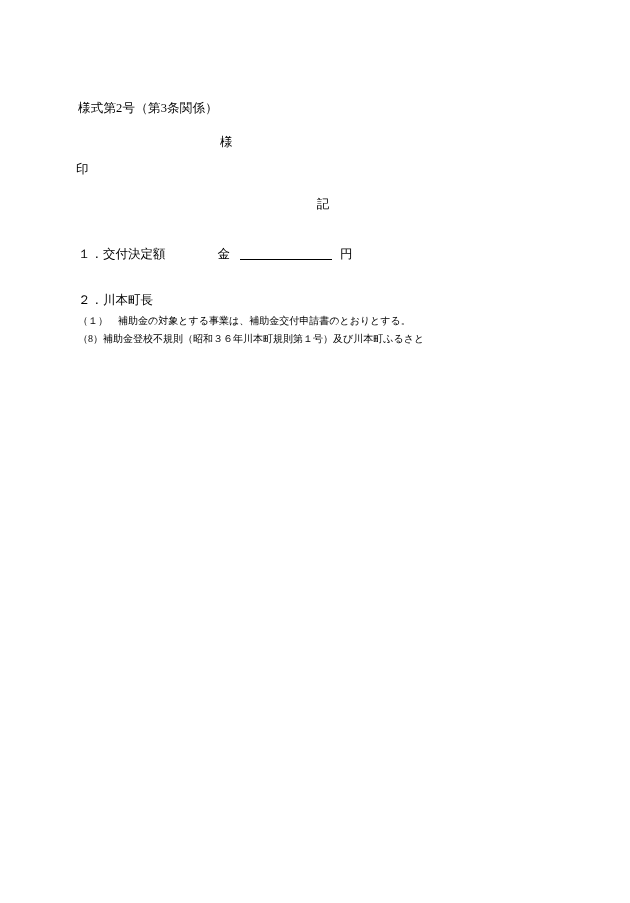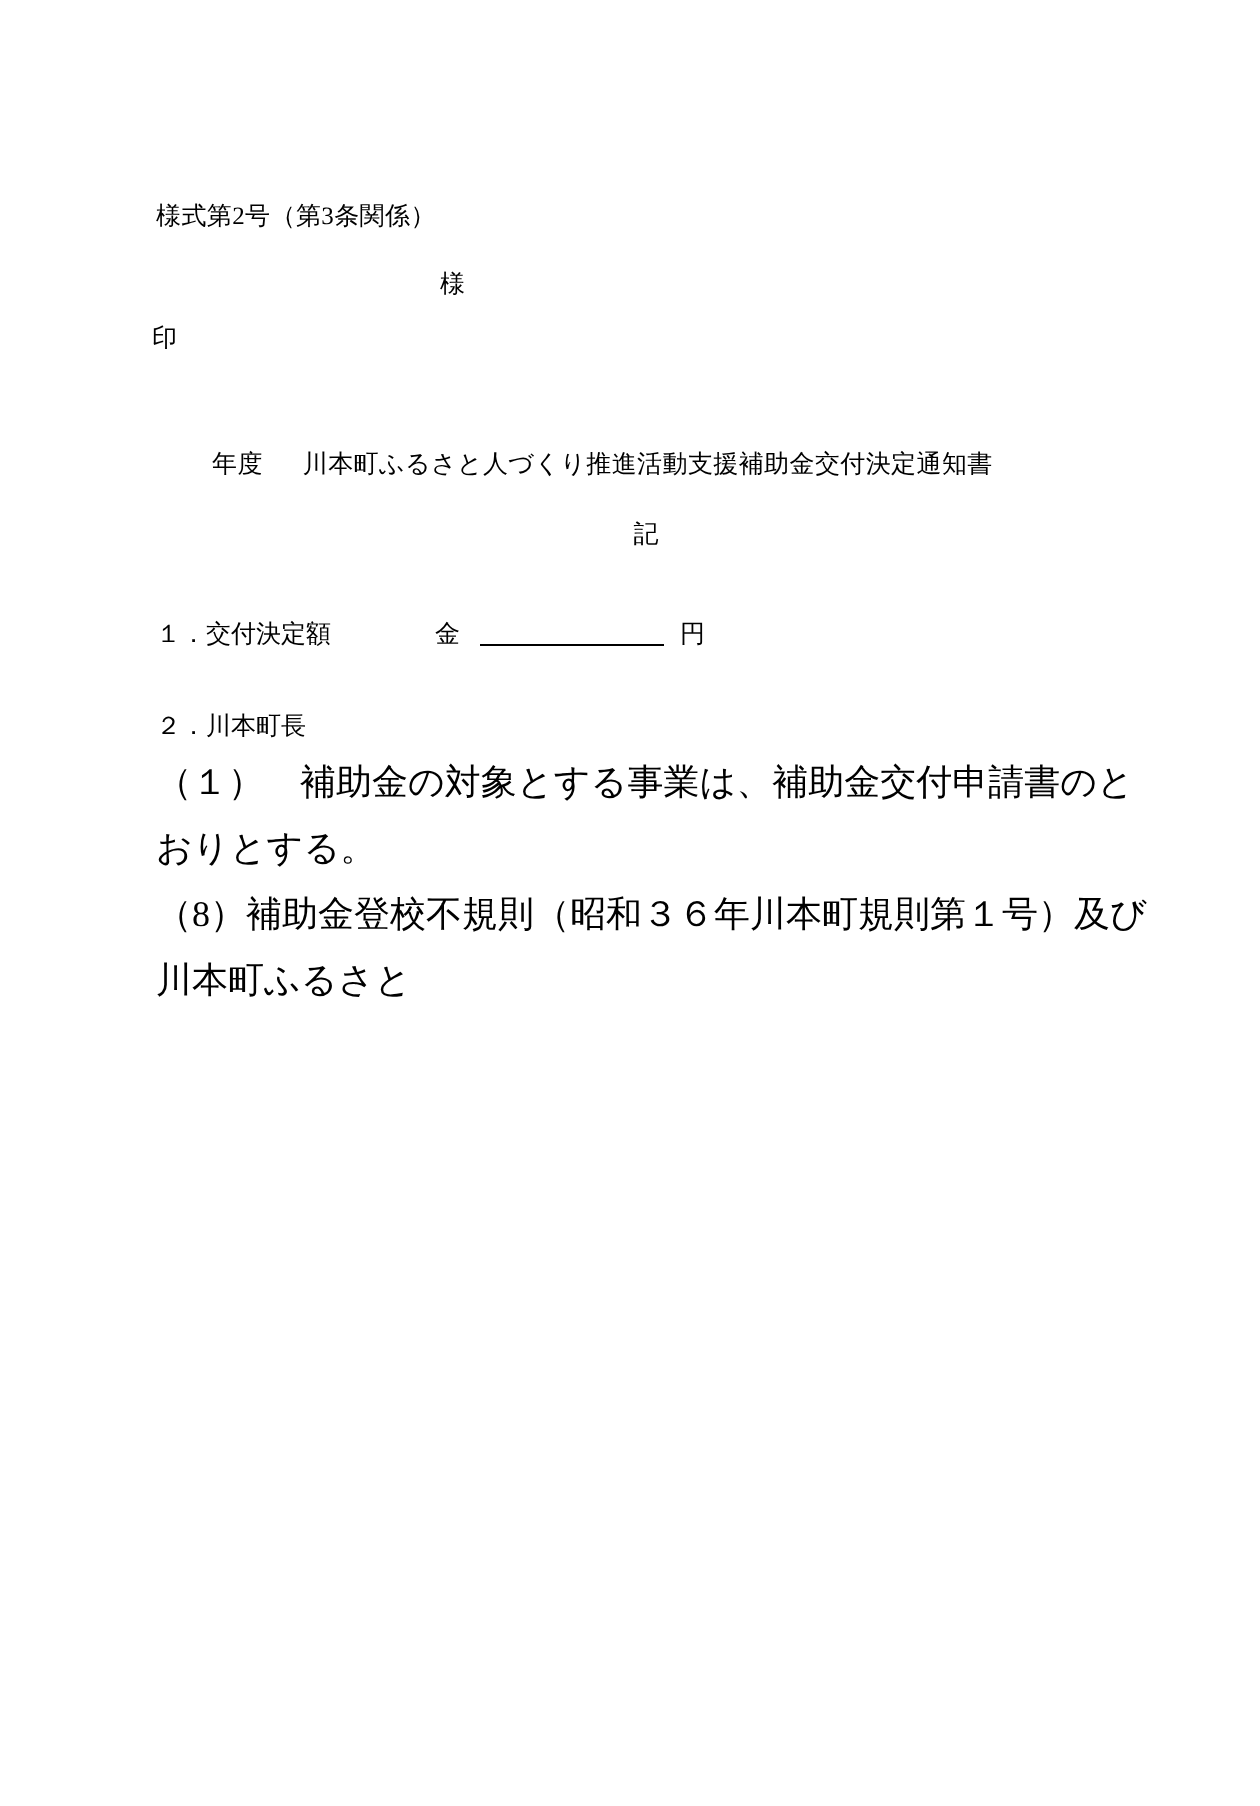--- a/index.html
+++ b/index.html
@@ -88,21 +88,21 @@
   .item .amount-line {
     display: inline-block;
     width: 92px;
     border-bottom: 1px solid #000;
     margin: 0 8px 0 10px;
     height: 13px;
     vertical-align: -2px;
   }
   .item2 { margin-top: 24px; }
   .sub {
-    font-size: 18px;
+    font-size: 10px;
     line-height: 1.85;
     font-family: Liberation Serif, serif;
   }
   .sub.indent2 { padding-left: 52px; }
 </style>
 </head>
 <body>
 
 <div class="page">
   <div class="doc-body">
@@ -110,23 +110,20 @@
     <div class="form-no">様式第2号（第3条関係）</div>
 
 
     <div class="addressee">
       <span>様</span>
     </div>
 
 
     <div class="seal">印</div>
 
-    <div class="title">
-      <span>年度</span><span class="gap1"></span><span>川本町ふるさと人づくり推進活動支援補助金交付決定通知書</span>
-    </div>
 
 
     <div class="ki">記</div>
 
     <div class="item">
       <span>１．</span><span>交付決定額</span><span class="lbl-gap"></span><span>金</span><span class="amount-line"></span><span>円</span>
     </div>
 
     <div class="item item2">
       <span>２．</span><span>川本町長</span>

